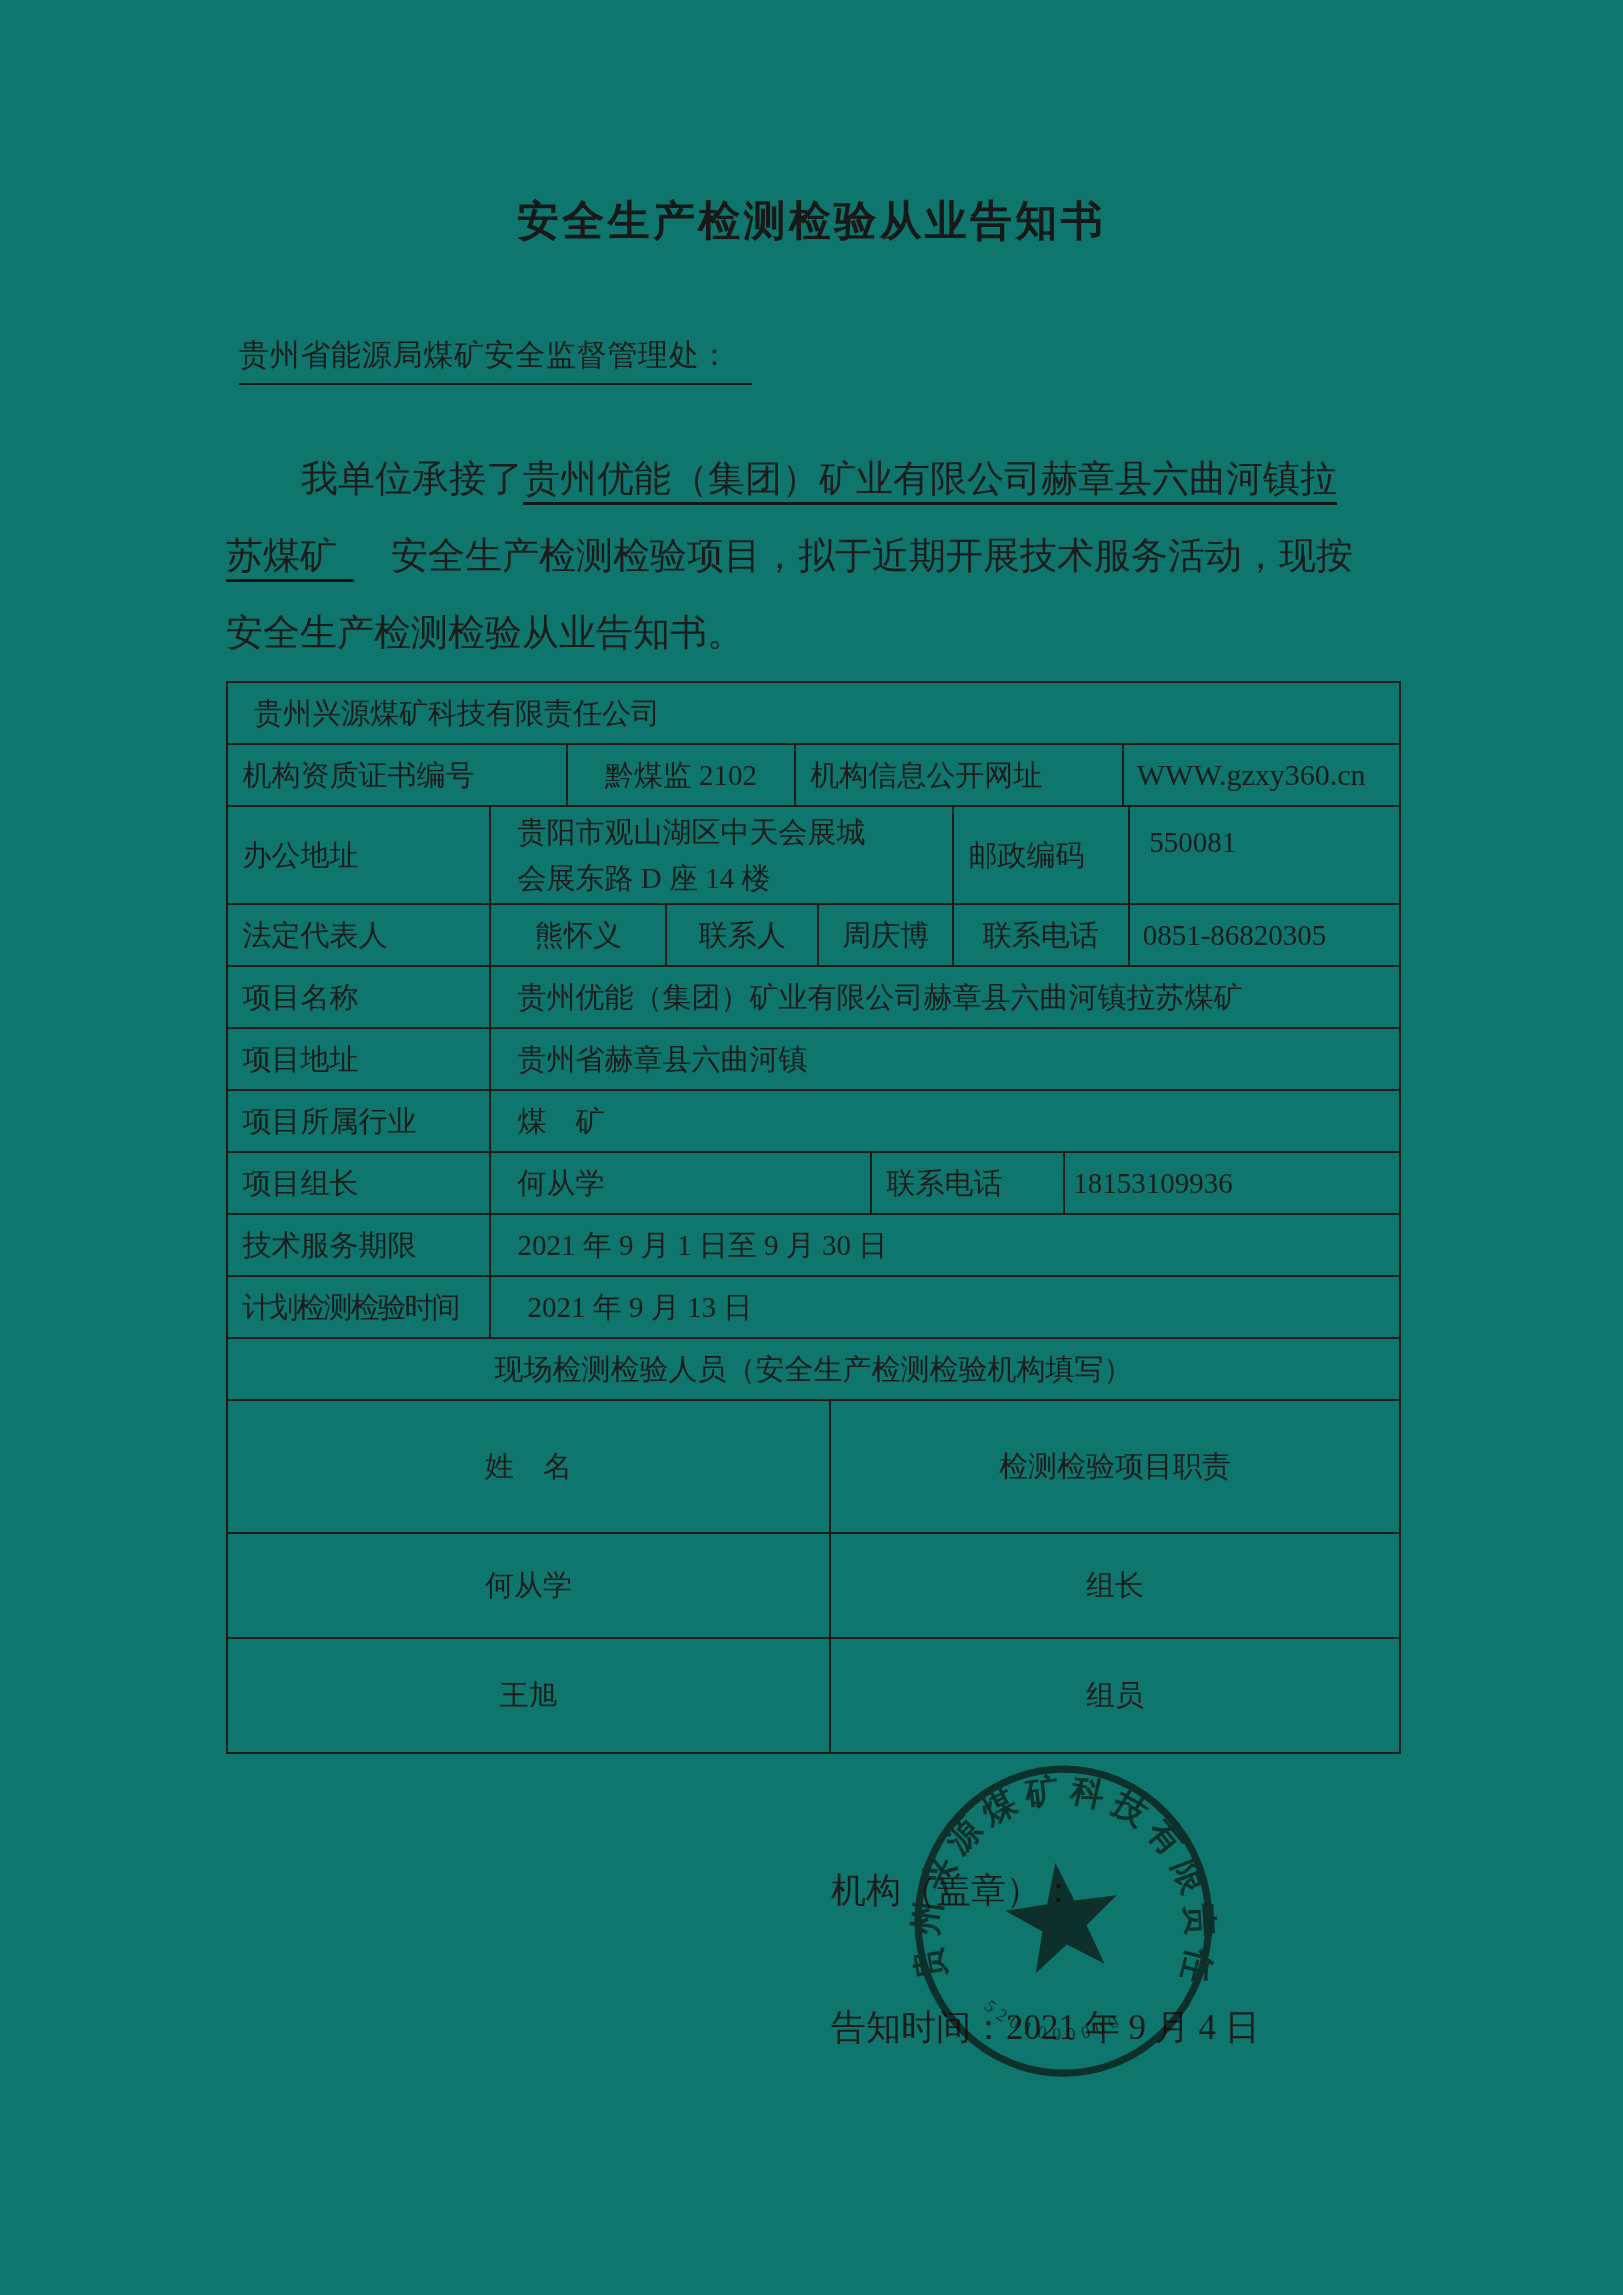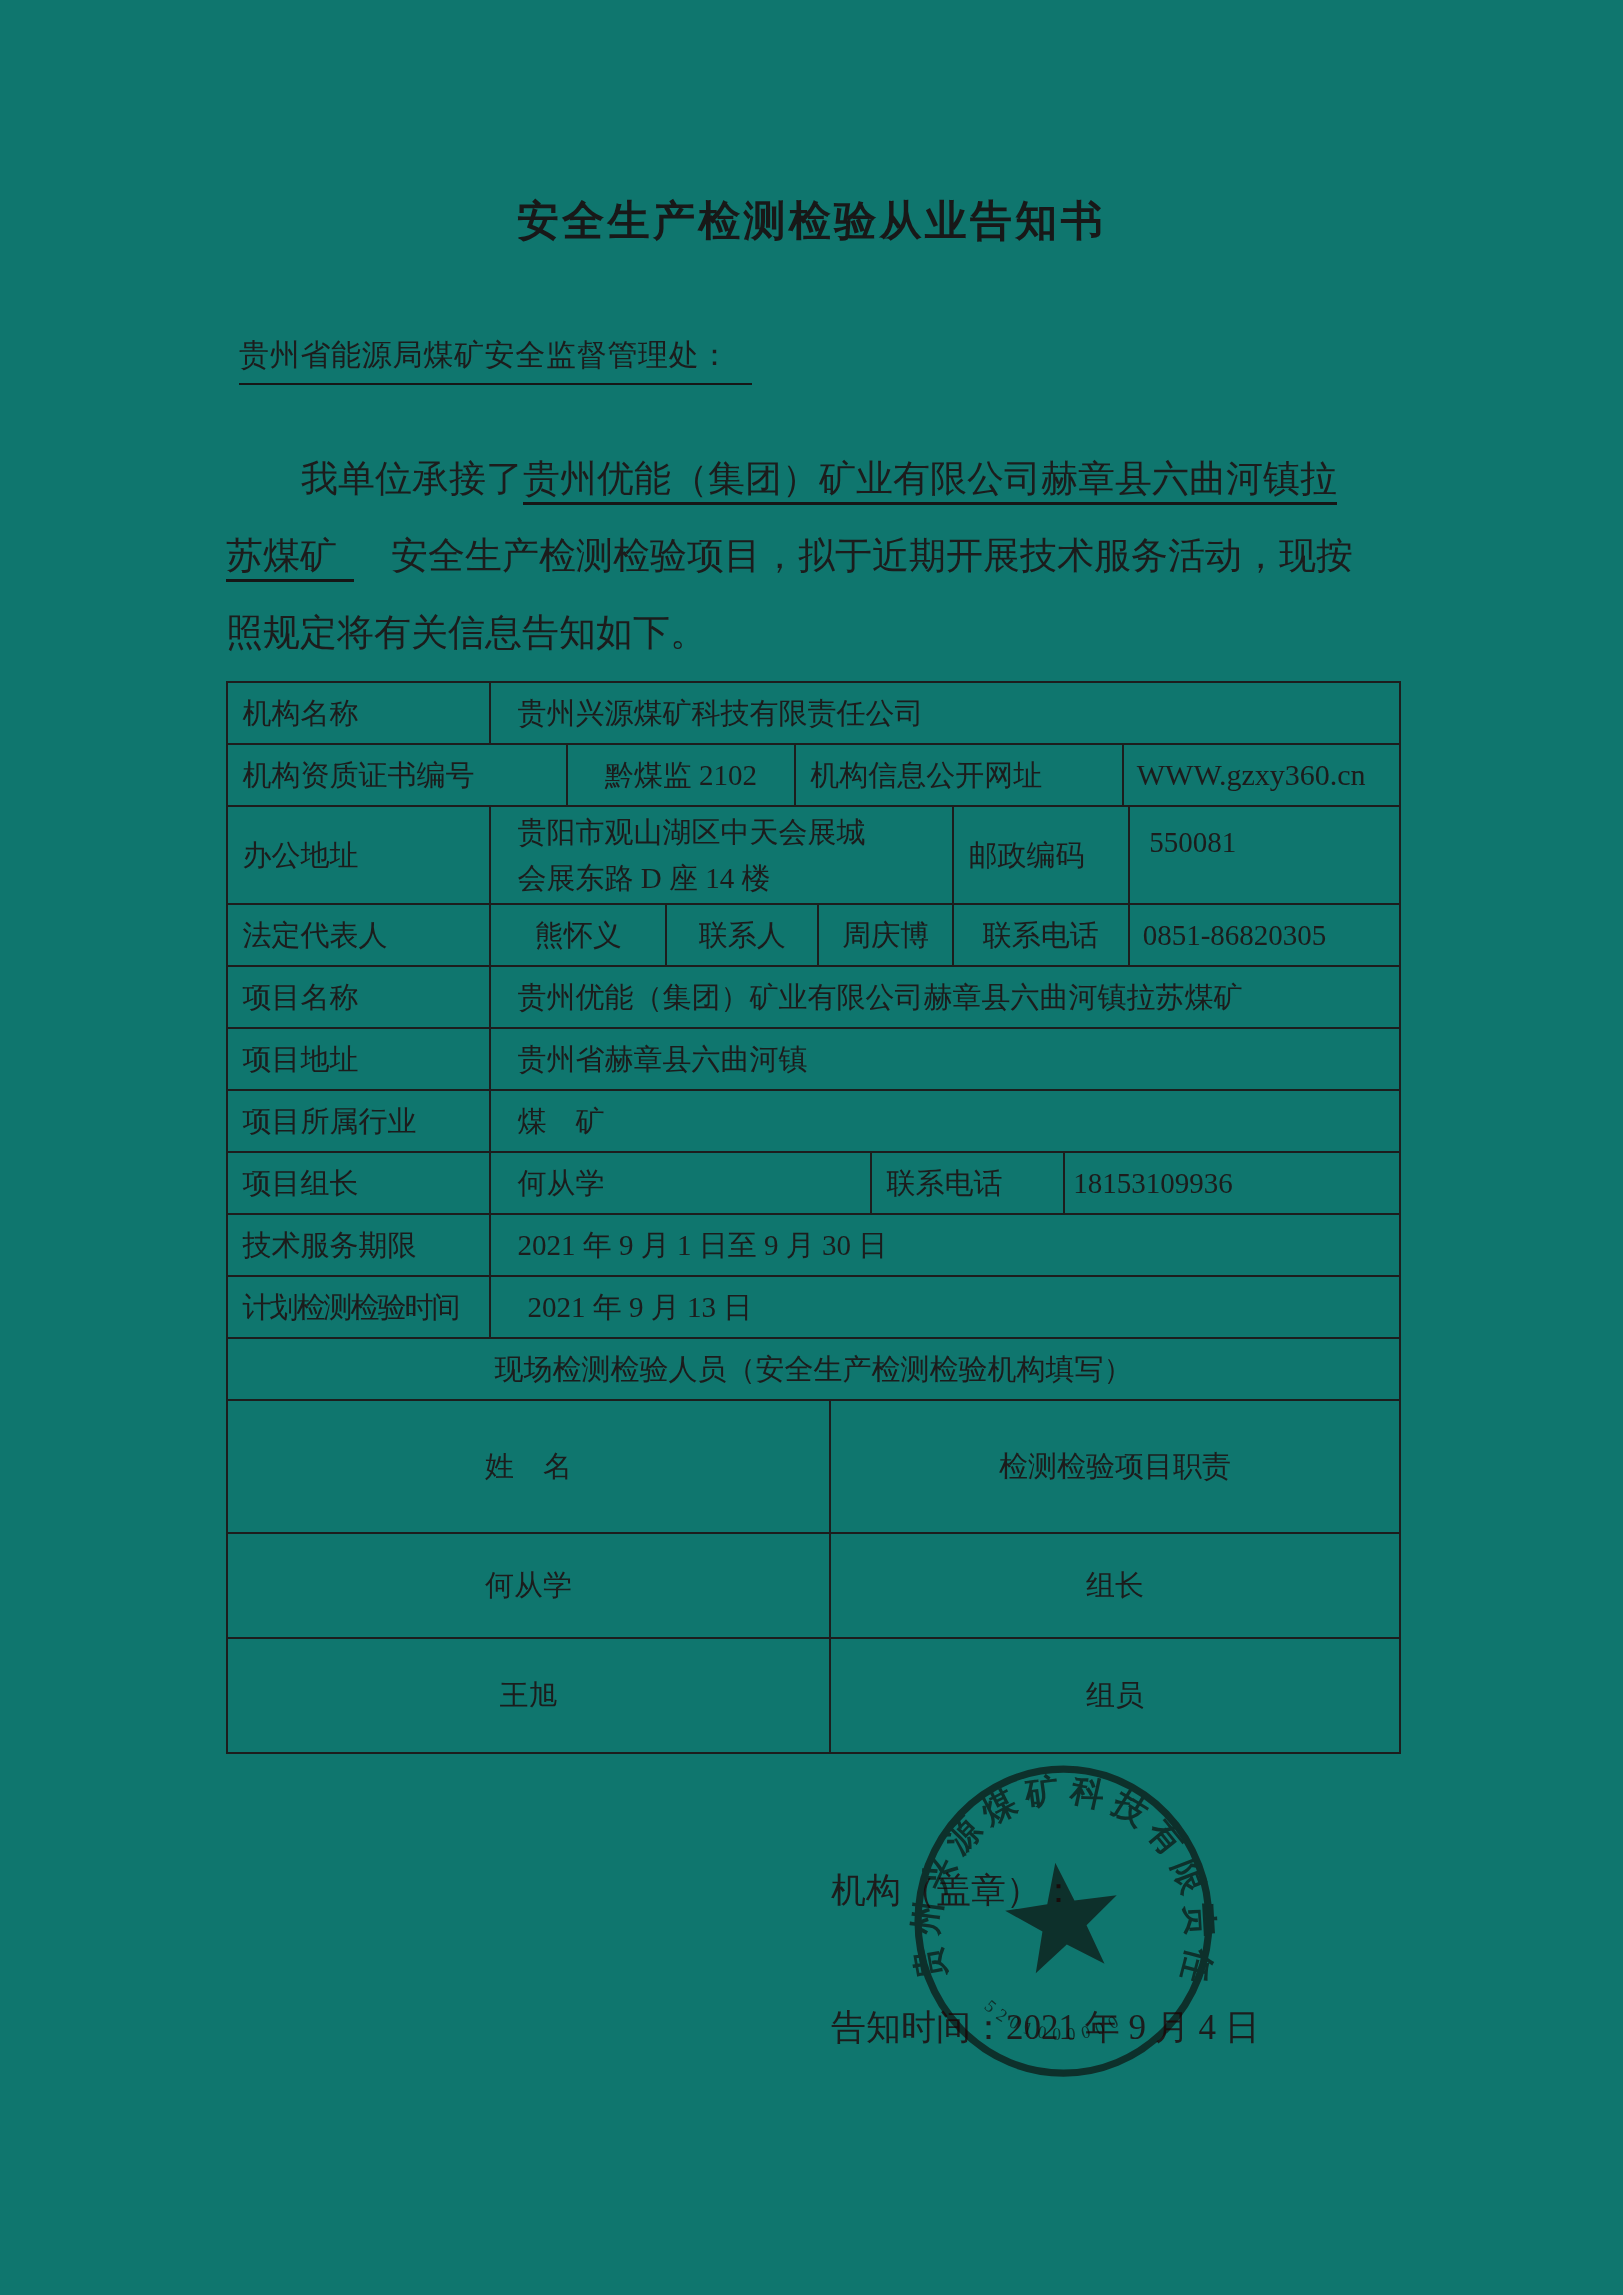--- a/index.html
+++ b/index.html
@@ -53,26 +53,25 @@
 
 <div class="page">
 
   <div class="doc-title">安全生产检测检验从业告知书</div>
 
   <div class="salutation">贵州省能源局煤矿安全监督管理处：</div>
 
   <div class="para">
     <div class="pline indent"><span>我单位承接了</span><span class="ul">贵州优能（集团）矿业有限公司赫章县六曲河镇拉</span></div>
     <div class="pline"><span class="ul ul-pad">苏煤矿</span><span>　安全生产检测检验项目，拟于近期开展技术服务活动，现按</span></div>
-    <div class="pline"><span>照规定将有关信息告知如下。</span></div>
+    <div class="pline"><span>安全生产检测检验从业告知书。</span></div>
   </div>
 
   <div class="info-table">
     <div class="trow" style="height:62px;">
-      <div class="c lbl" style="width:22.5%;">机构名称</div>
       <div class="c val" style="width:77.5%;">贵州兴源煤矿科技有限责任公司</div>
     </div>
     <div class="trow" style="height:62px;">
       <div class="c lbl" style="width:29%;">机构资质证书编号</div>
       <div class="c ctr" style="width:19.5%;">黔煤监 2102</div>
       <div class="c lbl" style="width:28%;">机构信息公开网址</div>
       <div class="c val" style="width:23.5%;padding-left:13px;font-size:30px;">WWW.gzxy360.cn</div>
     </div>
     <div class="trow" style="height:98px;">
       <div class="c lbl" style="width:22.5%;">办公地址</div>

